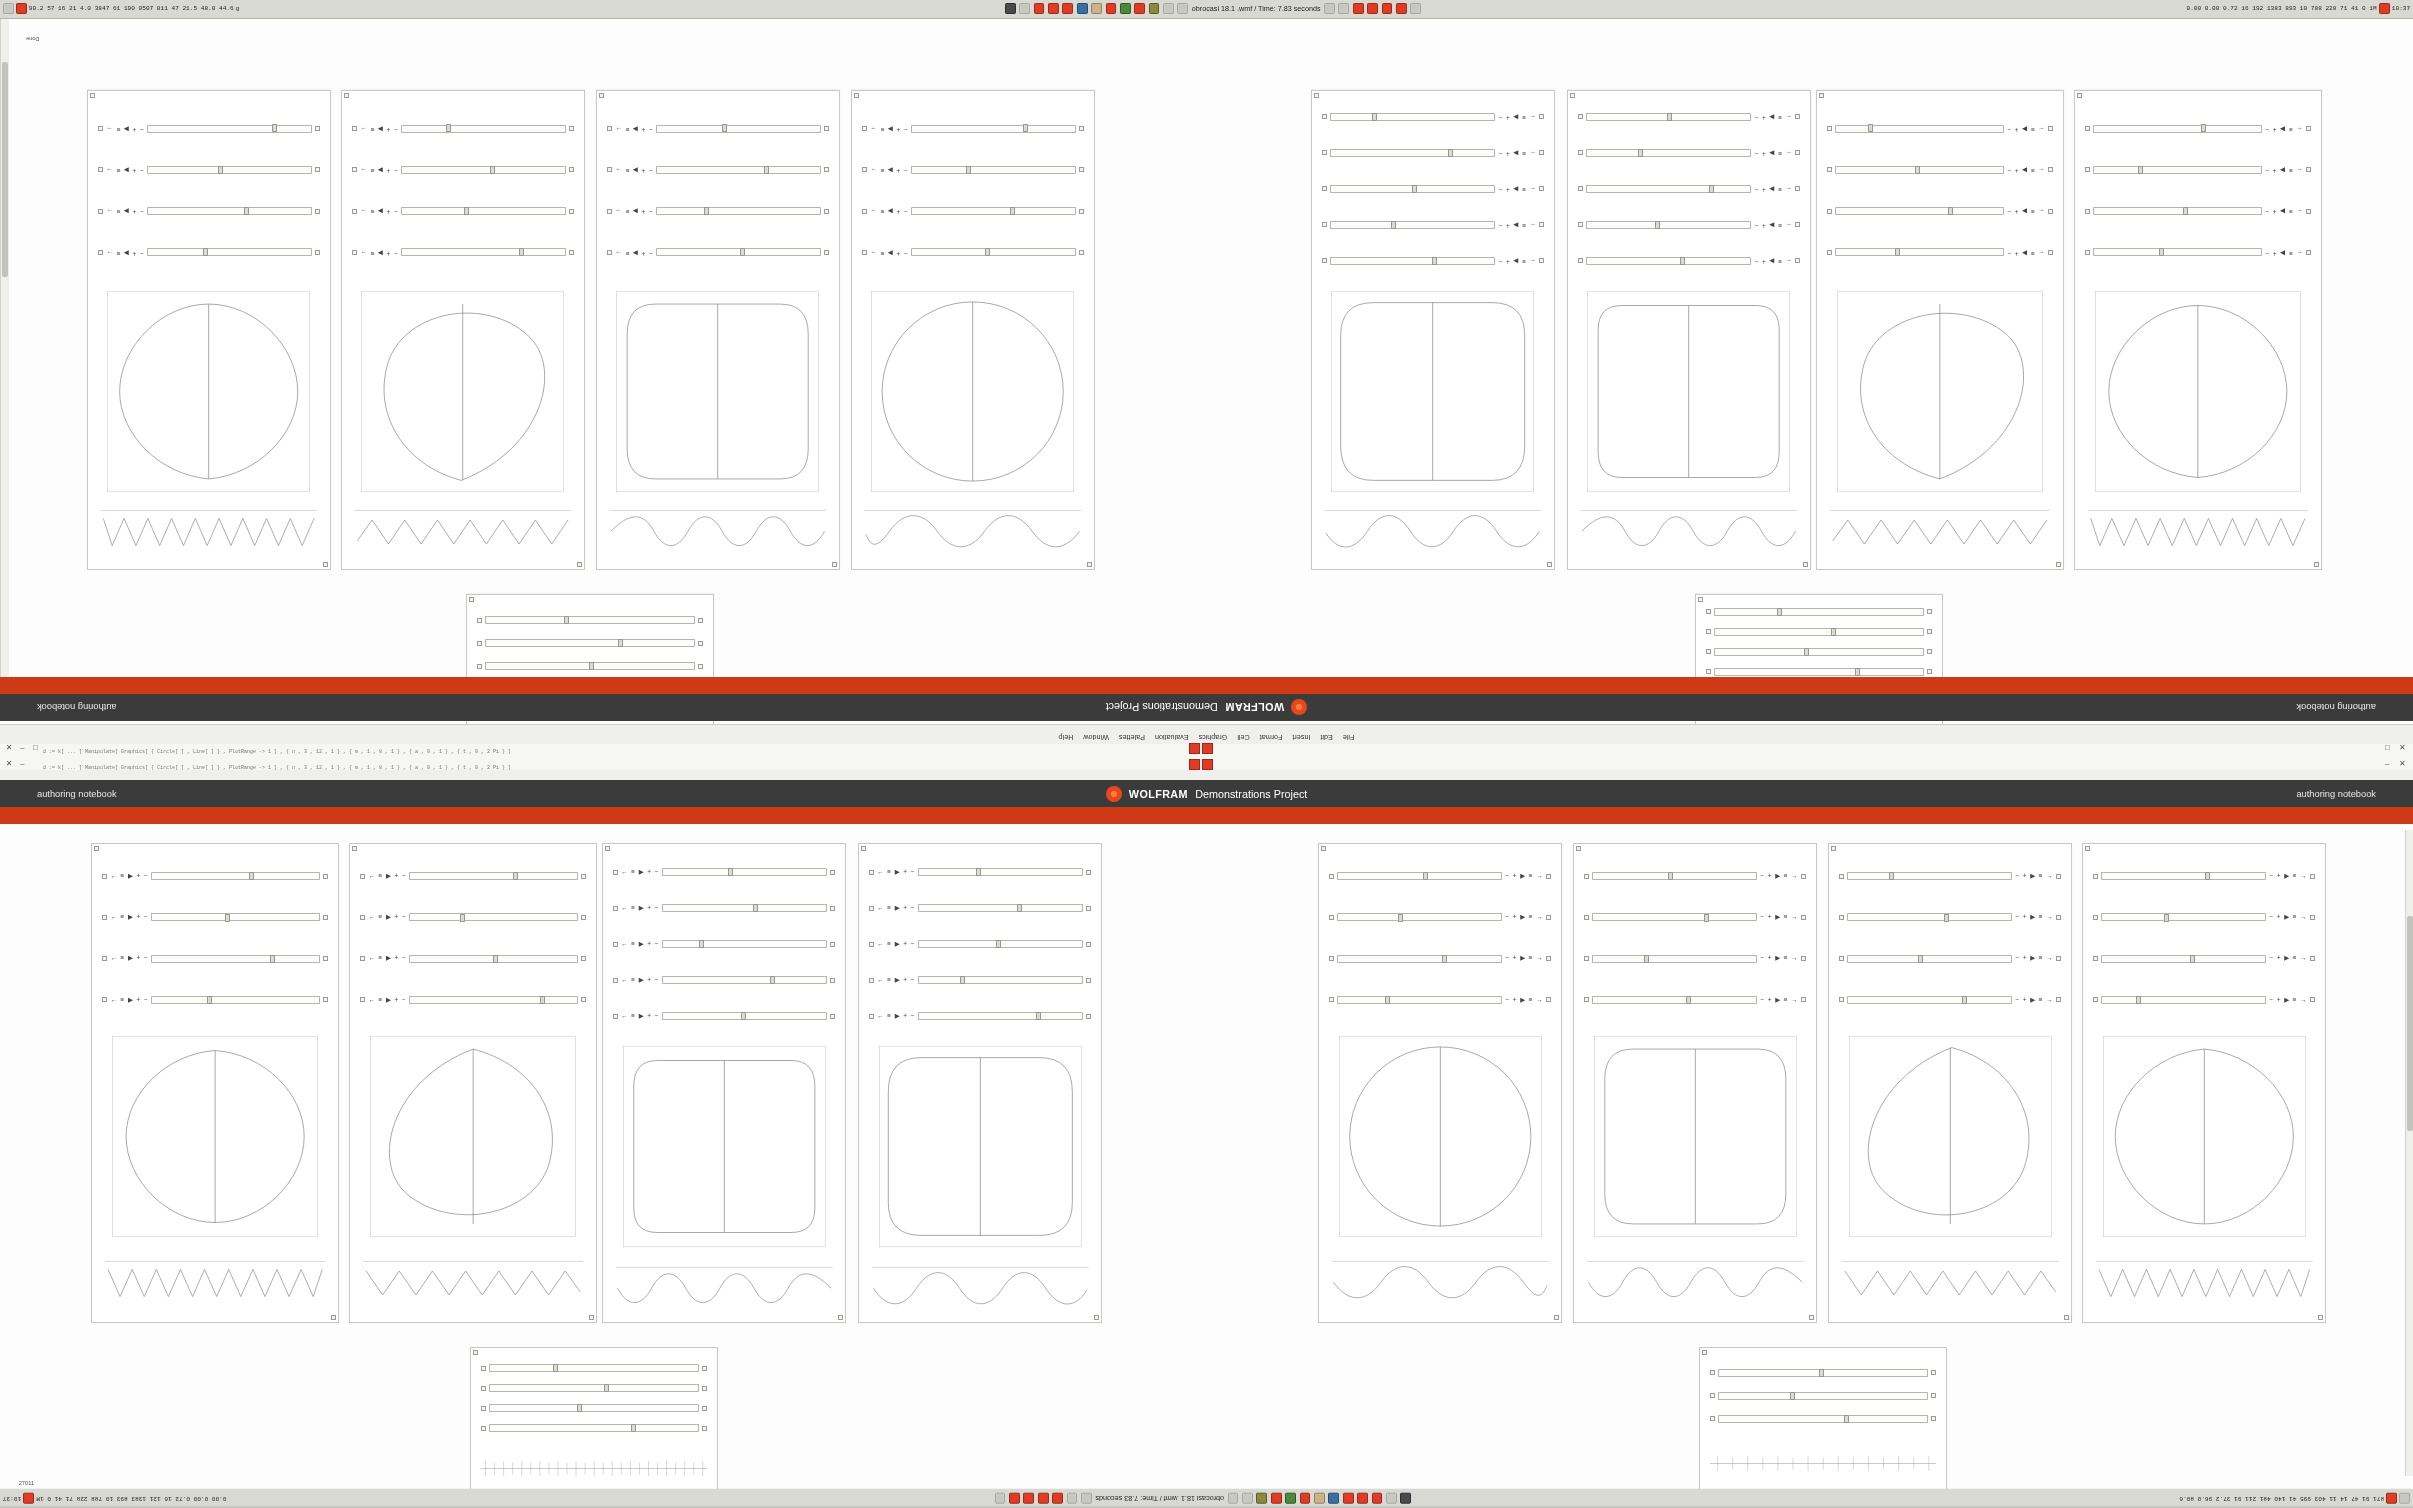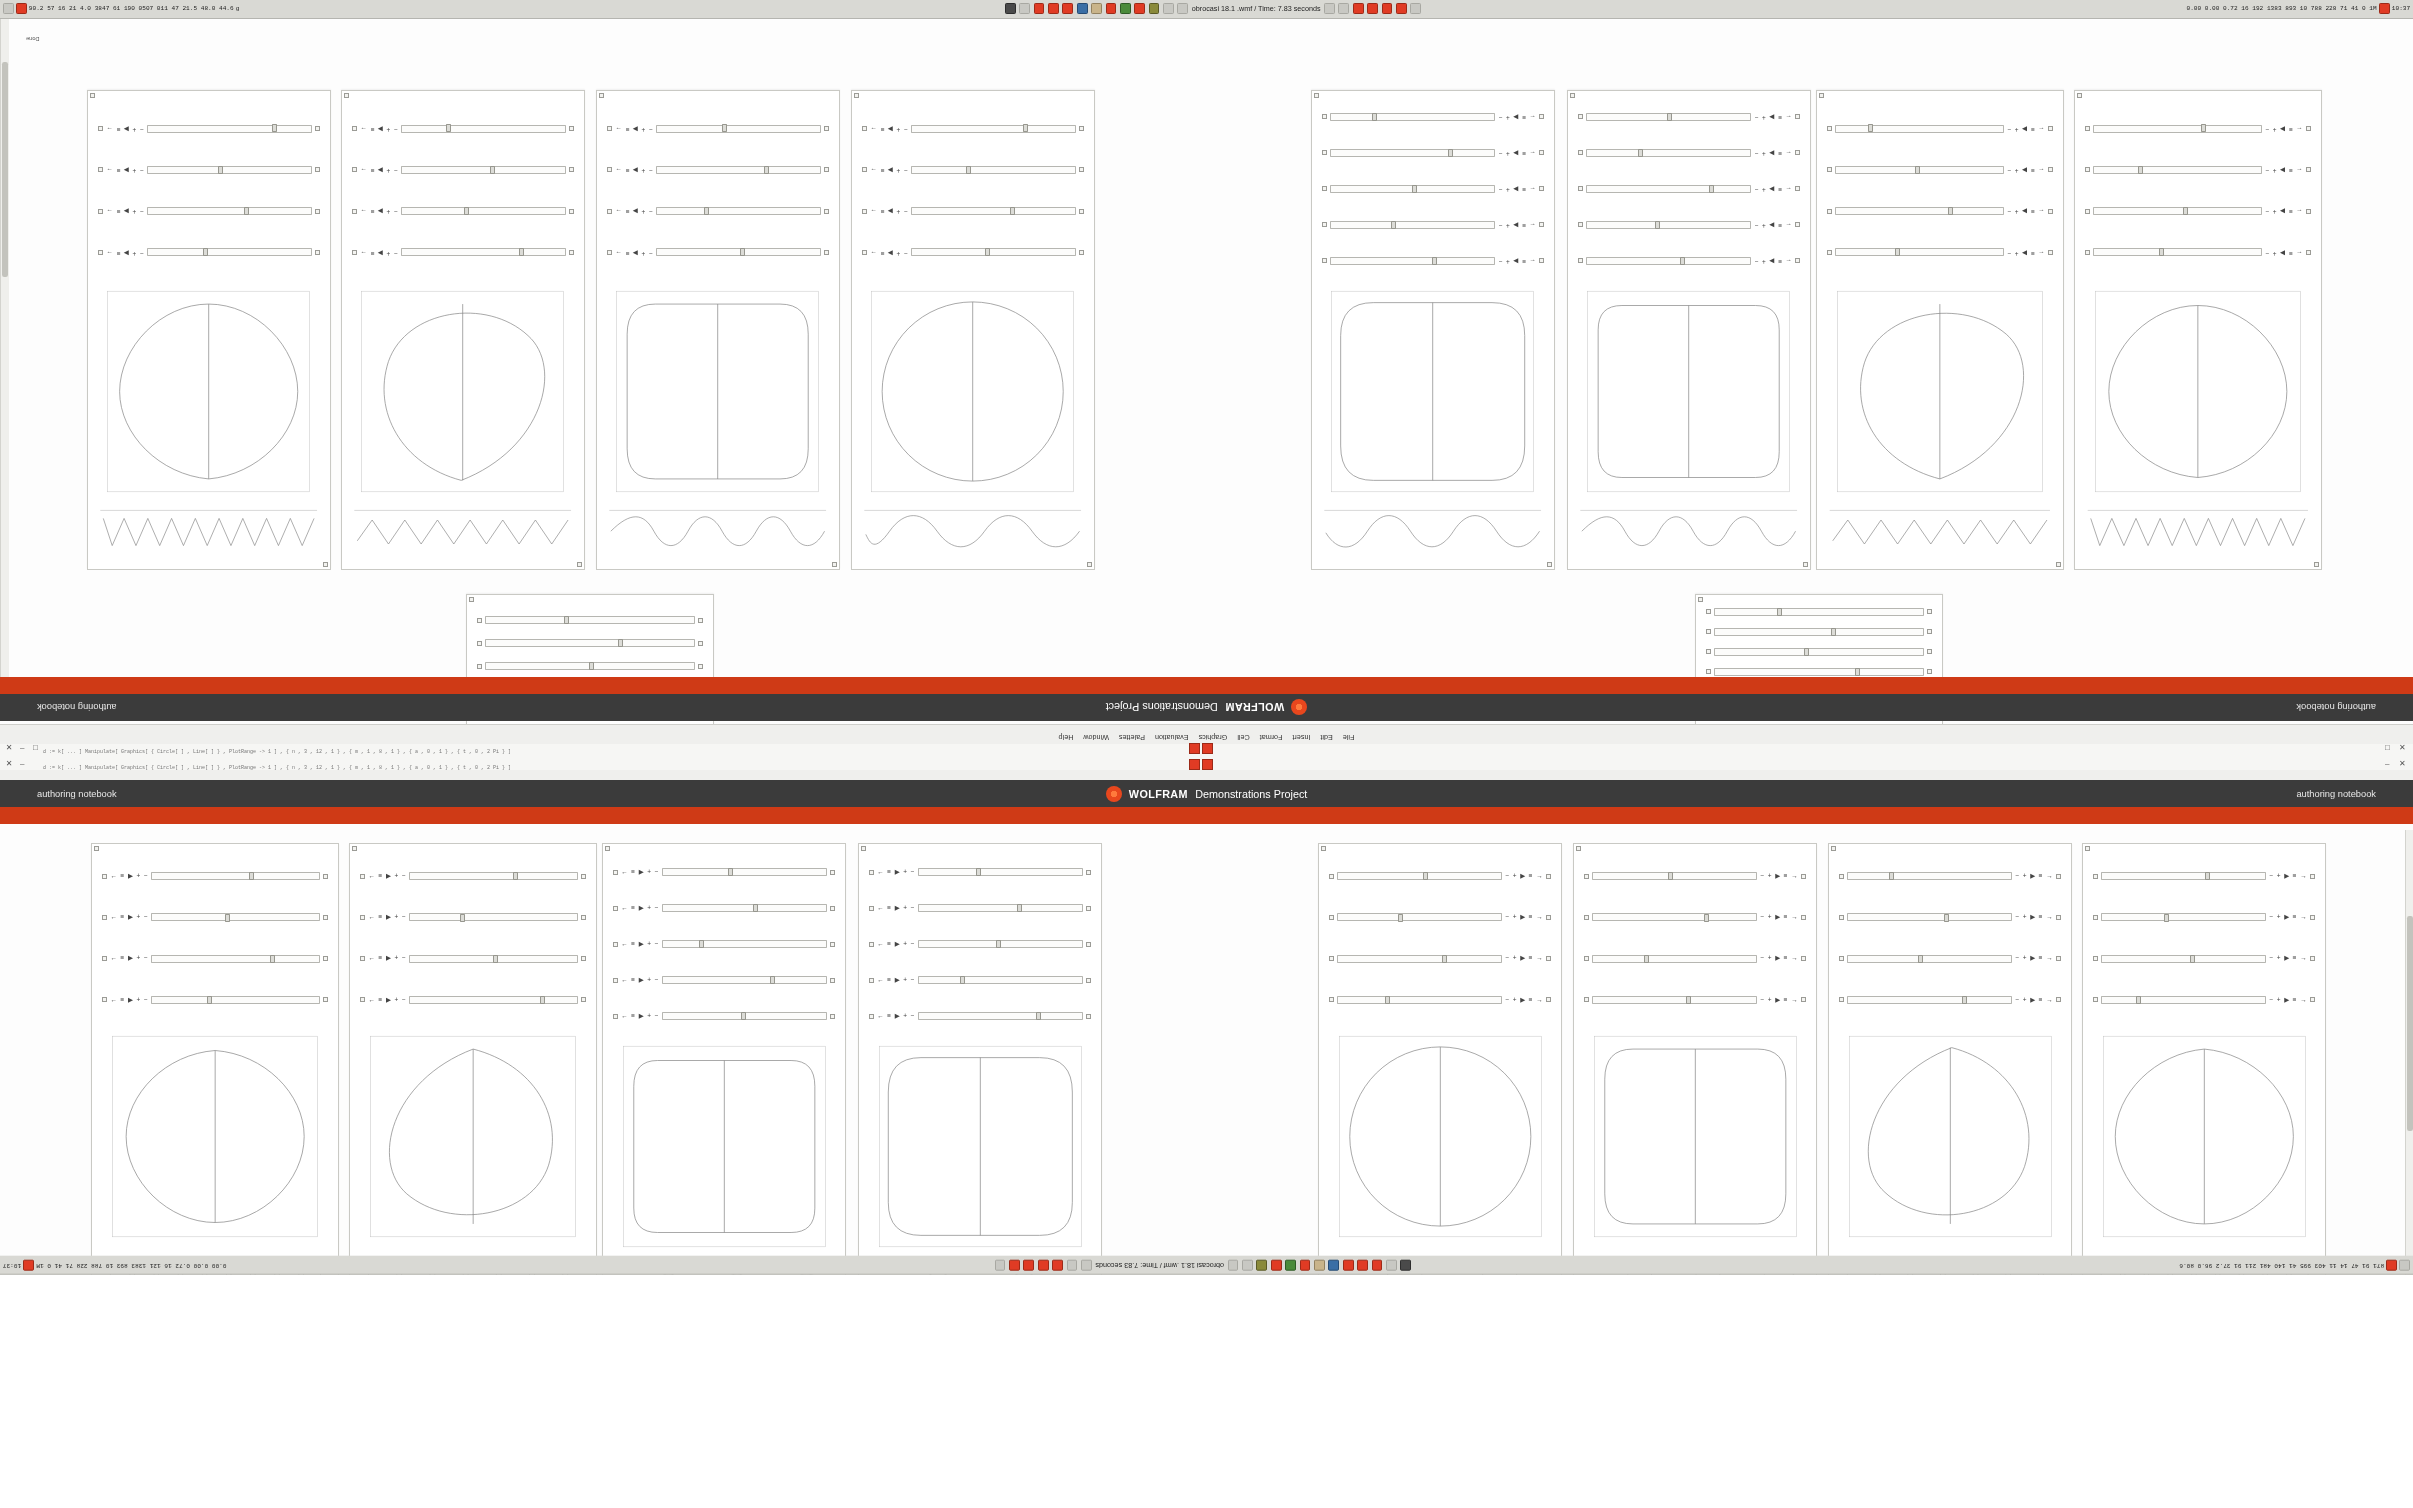--- a/index.html
+++ b/index.html
@@ -5,21 +5,21 @@
   * { box-sizing: border-box; }
   html, body {
     margin: 0; padding: 0;
     width: 2413px; height: 1508px;
     background: #ffffff;
     font-family: "Liberation Sans", sans-serif;
     overflow: hidden;
   }
   .screen {
     position: relative;
-    width: 2413px; height: 1275px;
+    width: 2413px; height: 1508px;
     background: #fdfdfd;
     overflow: hidden;
   }
 
   
   .sysbar {
     position: absolute; left: 0; width: 2413px; height: 18.7px;
     background: #d9d9d4;
     border-bottom: 0.7px solid #b5b5b0;
     display: flex; align-items: center;

